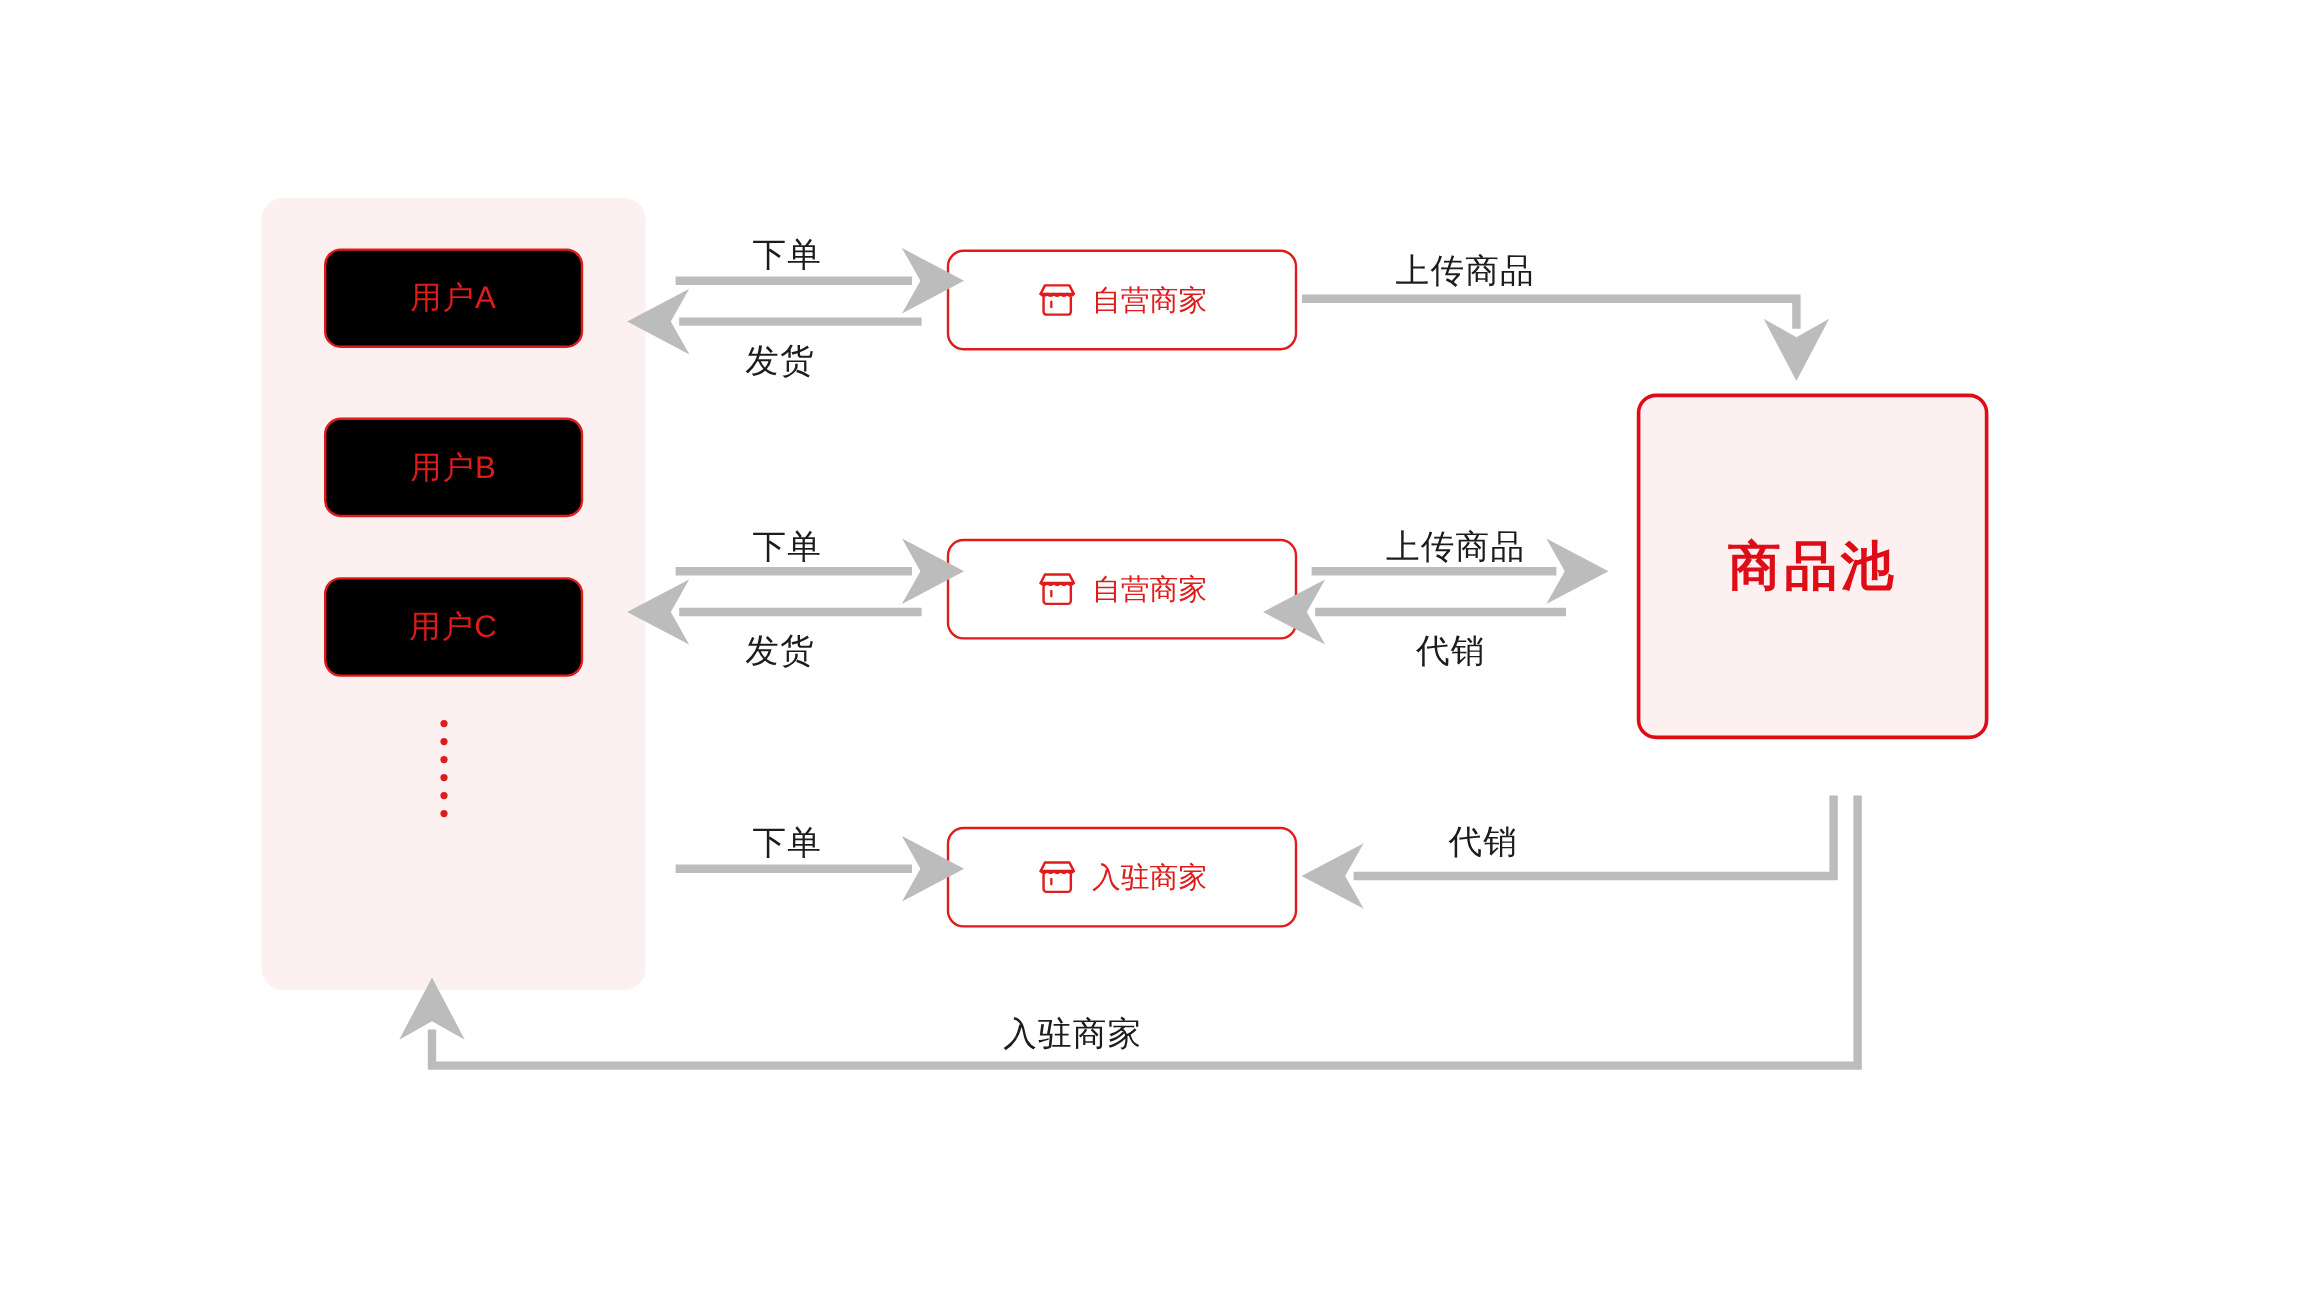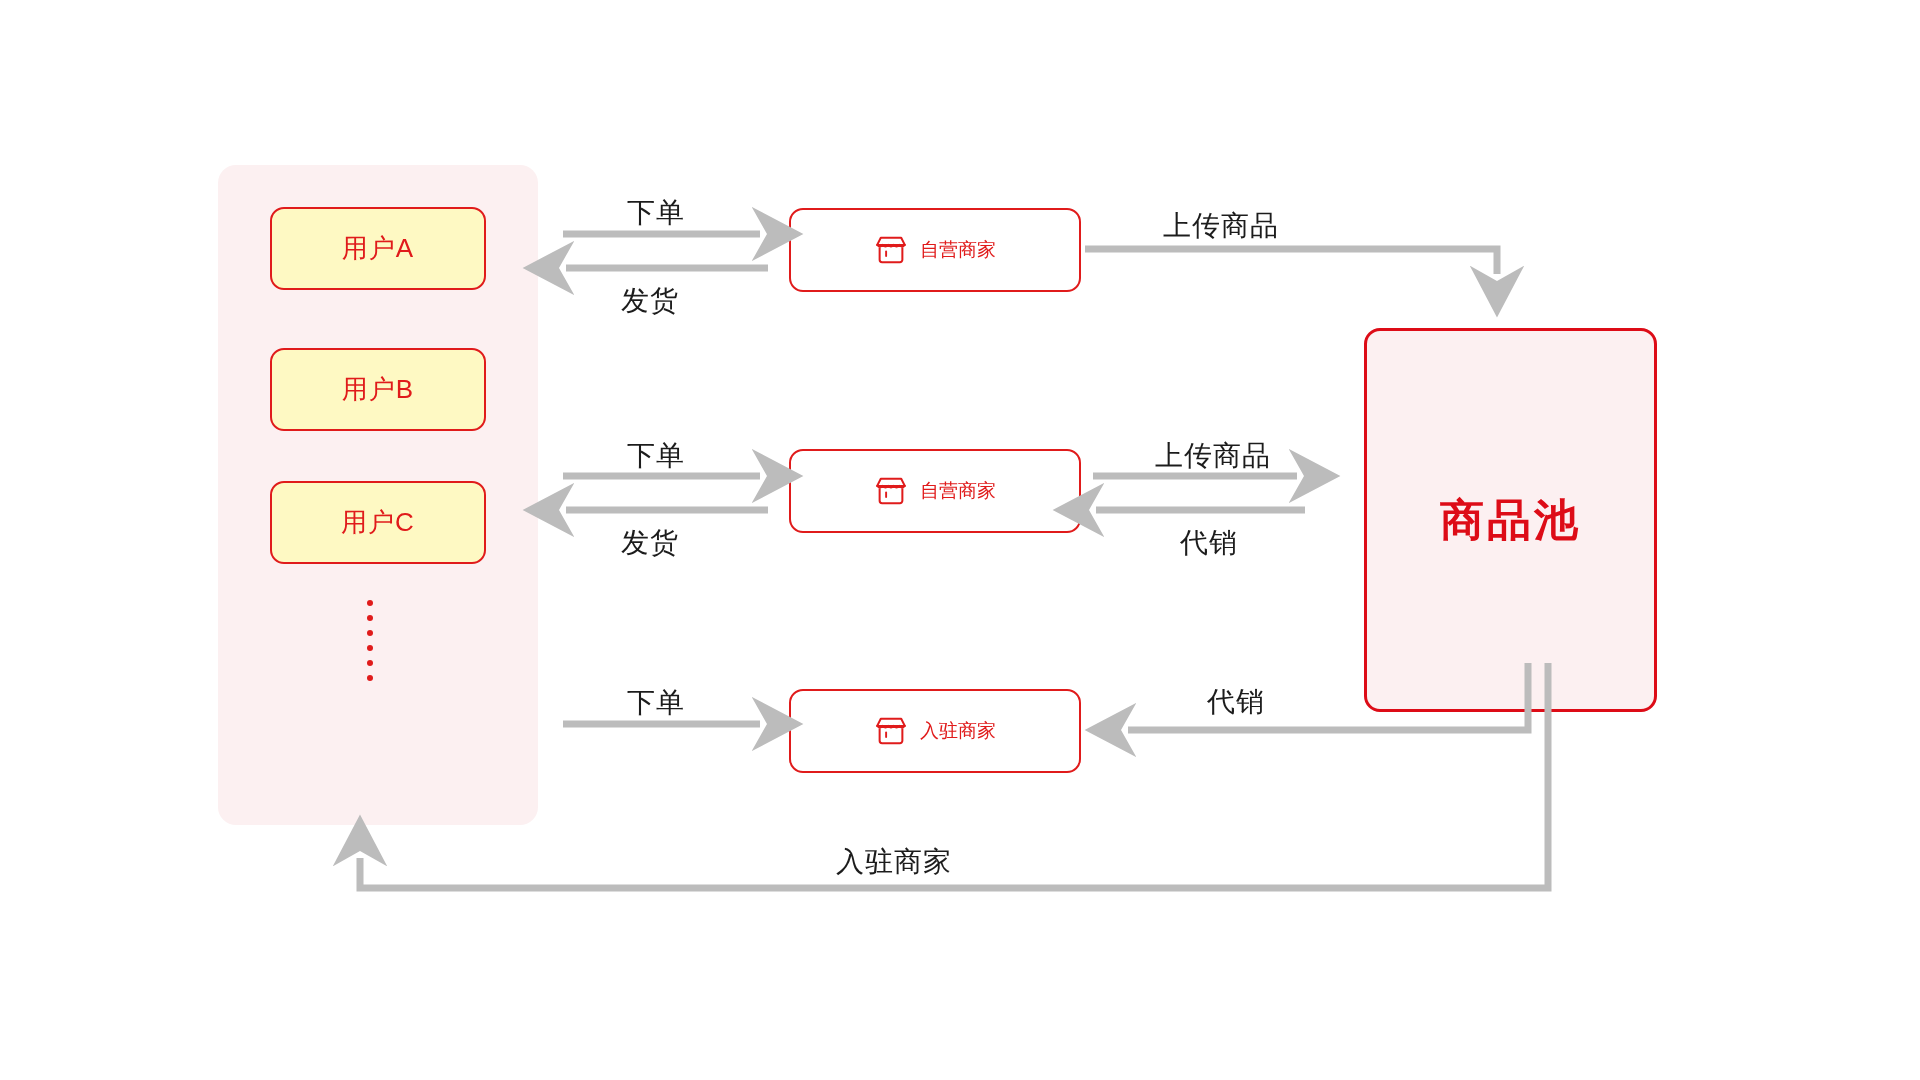--- a/index.html
+++ b/index.html
@@ -27,21 +27,21 @@
     height: 660px;
     background: #fcf0f1;
     border-radius: 18px;
   }
 
   .user-box {
     position: absolute;
     left: 270px;
     width: 216px;
     height: 83px;
-    background: #fef9c3;
+    background: #000000;
     border: 2px solid #e01b1b;
     border-radius: 14px;
     display: flex;
     align-items: center;
     justify-content: center;
     color: #e01b1b;
     font-size: 26px;
     letter-spacing: 1px;
     box-sizing: border-box;
   }
@@ -71,32 +71,32 @@
     width: 292px;
     height: 84px;
     background: #ffffff;
     border: 2px solid #e01b1b;
     border-radius: 14px;
     display: flex;
     align-items: center;
     justify-content: center;
     gap: 12px;
     color: #e01b1b;
-    font-size: 19px;
+    font-size: 24px;
     box-sizing: border-box;
   }
   .shop-icon { flex: 0 0 auto; display: block; }
 
   
   #product-pool {
     position: absolute;
     left: 1364px;
     top: 328px;
     width: 293px;
-    height: 384px;
+    height: 288px;
     background: #fcf0f1;
     border: 3px solid #dd0c17;
     border-radius: 16px;
     display: flex;
     align-items: center;
     justify-content: center;
     box-sizing: border-box;
   }
   #product-pool .pool-label {
     color: #dd0c17;

